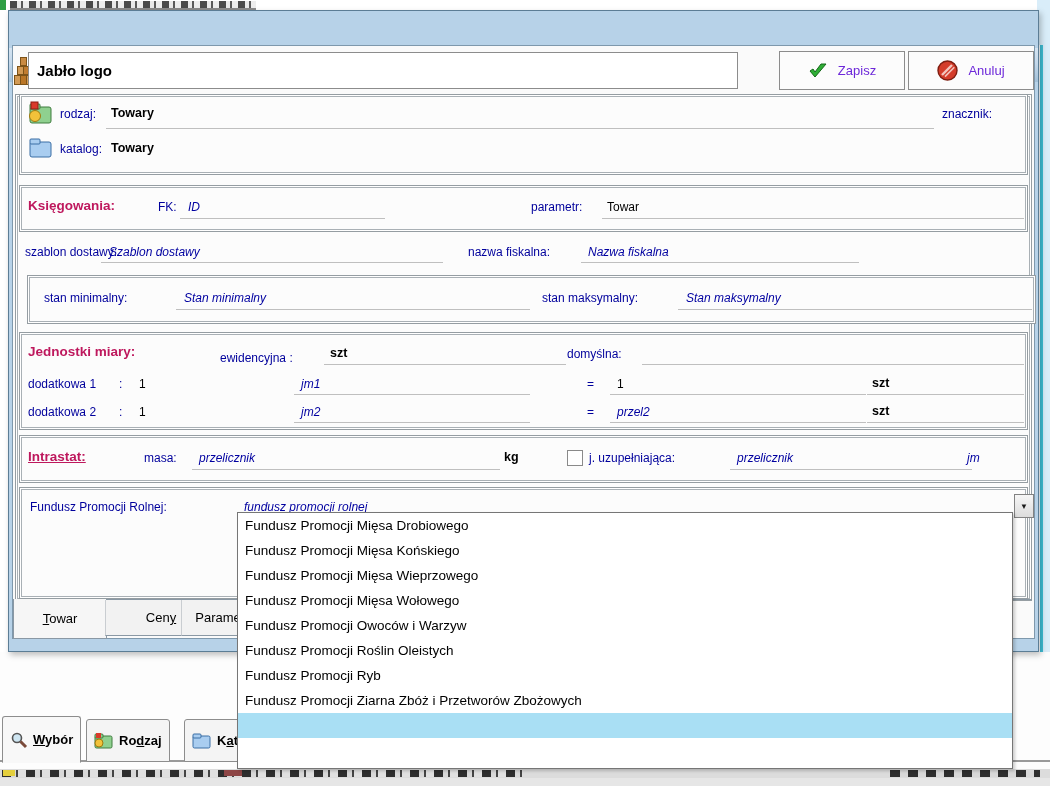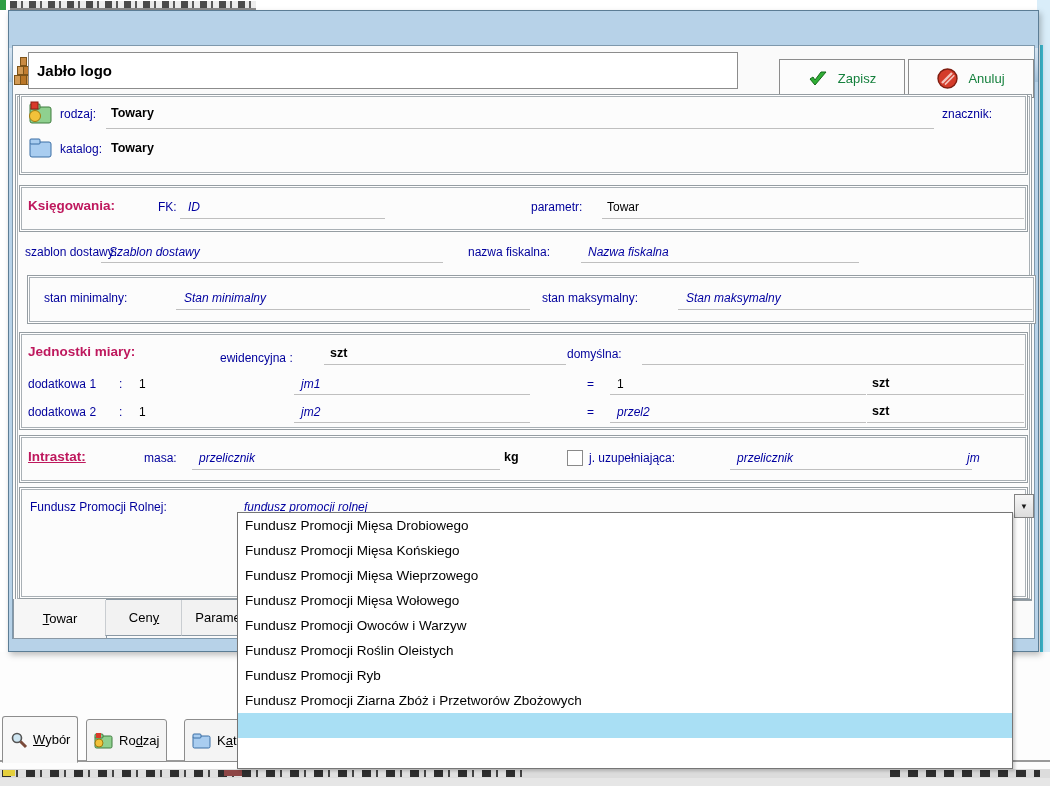--- a/index.html
+++ b/index.html
@@ -25,21 +25,21 @@
     background:repeating-linear-gradient(90deg,#2e2e2e 0 9px,#d8d8d8 9px 14px,#444 14px 16px,#e0e0e0 16px 24px);z-index:2;}
   .dash2{left:890px;top:770px;width:150px;height:7px;
     background:repeating-linear-gradient(90deg,#2e2e2e 0 10px,#d8d8d8 10px 18px);z-index:2;}
   .chip-y{left:3px;top:770px;width:12px;height:6px;background:#e4cf3d;z-index:3;}
   .chip-r{left:224px;top:770px;width:18px;height:6px;background:#8e4646;z-index:3;}
   .bottom-gray{left:0;top:778px;width:1050px;height:8px;background:#e6e6e6;z-index:1;}
   
   .btabs-line{left:0;top:760px;width:1050px;height:2px;background:#9a9a9a;z-index:2;}
   .btab{position:absolute;z-index:3;background:#f4f4f4;border:1px solid #8d8d8d;
     border-radius:3px 3px 0 0;display:flex;align-items:center;gap:5px;
-    padding:0 7px;font-size:13px;color:#000;}
+    padding:0 7px;font-size:13px;color:#000;font-weight:bold;}
   .btab.sel{background:#f8f8f8;border-bottom:1px solid #f8f8f8;}
   .btab svg{flex:0 0 auto;}
   
   .dlg{left:8px;top:10px;width:1029px;height:640px;background:#b7d2e8;
     border:1px solid #5c7d95;z-index:5;box-shadow:2px 3px 6px rgba(0,0,0,.25);}
   .titlebar{position:absolute;left:0;top:0;width:100%;height:34px;
     background:linear-gradient(#d5e4f1,#c4d8ea 45%,#a2c0d8);
     display:flex;align-items:center;margin-top:37px;}
   .title-text{margin-left:46px;font-size:13px;color:#1c1c1c;}
   .winbtn{position:absolute;top:4px;height:24px;width:37px;border-radius:3px;
@@ -59,21 +59,21 @@
   .lbl{color:#00009c;font-size:12px;white-space:nowrap;}
   .hdr{color:#be185d;font-weight:bold;font-size:13.5px;white-space:nowrap;}
   .val{color:#000;font-weight:bold;font-size:12.5px;white-space:nowrap;}
   .ph{color:#0000a0;font-style:italic;font-size:12px;white-space:nowrap;}
   .uline{background:#bfbfbf;height:1px;}
   
   .name-input{left:15px;top:6px;width:708px;height:35px;background:#fff;
     border:1px solid #8c8c8c;display:flex;align-items:center;}
   .name-text{margin-left:8px;font-size:15px;font-weight:bold;color:#000;}
   .btn{background:#fcfcfc;border:1px solid #8c8c8c;display:flex;align-items:center;
-    justify-content:center;gap:10px;font-size:13px;color:#15803d;cursor:default;margin-top:8px;}
+    justify-content:center;gap:10px;font-size:13px;color:#6d28d9;cursor:default;}
   
   .combo-btn{left:994px;top:6px;width:18px;height:22px;background:linear-gradient(#f6f6f6,#dcdcdc);
     border:1px solid #828282;display:flex;align-items:center;justify-content:center;
     font-size:8px;color:#1a1a1a;}
   .checkbox{width:14px;height:14px;background:#fff;border:1px solid #8a8a8a;}
   
   .ptab{position:absolute;background:#f2f2f2;font-size:13px;color:#000;
     display:flex;align-items:center;justify-content:center;}
   .ptab.sel{border-left:1px solid #8a98a4;border-right:1px solid #8a98a4;border-bottom:1px solid #8a98a4;background:#f6f6f6;}
   .ptab.uns{border-right:1px solid #8a98a4;border-bottom:1px solid #8a98a4;border-left:1px solid #c9cdd1;}
@@ -274,21 +274,21 @@
       <span class="abs ph" style="left:224px;top:12px;">fundusz promocji rolnej</span>
       <div class="abs combo-btn">
         <span>▼</span>
       </div>
     </div>
 
     <div class="abs" style="left:0;top:553px;width:1019px;height:1px;background:#8a98a4;"></div>
     <div class="ptab sel" style="left:0px;top:553px;width:92px;height:39px;">
       <span><u>T</u><span>owar</span></span>
     </div>
-    <div class="ptab uns" style="left:92px;top:554px;width:76px;height:35px;">
+    <div class="ptab uns" style="left:92px;top:554px;width:76px;height:35px;padding-left:17px;">
       <span><span>Cen</span><u>y</u></span>
     </div>
     <div class="ptab uns" style="left:168px;top:554px;width:72px;height:35px;overflow:hidden;">
       <span><span>Parame</span></span>
     </div>
   </div>
 </div>
 
 <div class="abs dropdown">
   <div class="dd-item">Fundusz Promocji Mięsa Drobiowego</div>

